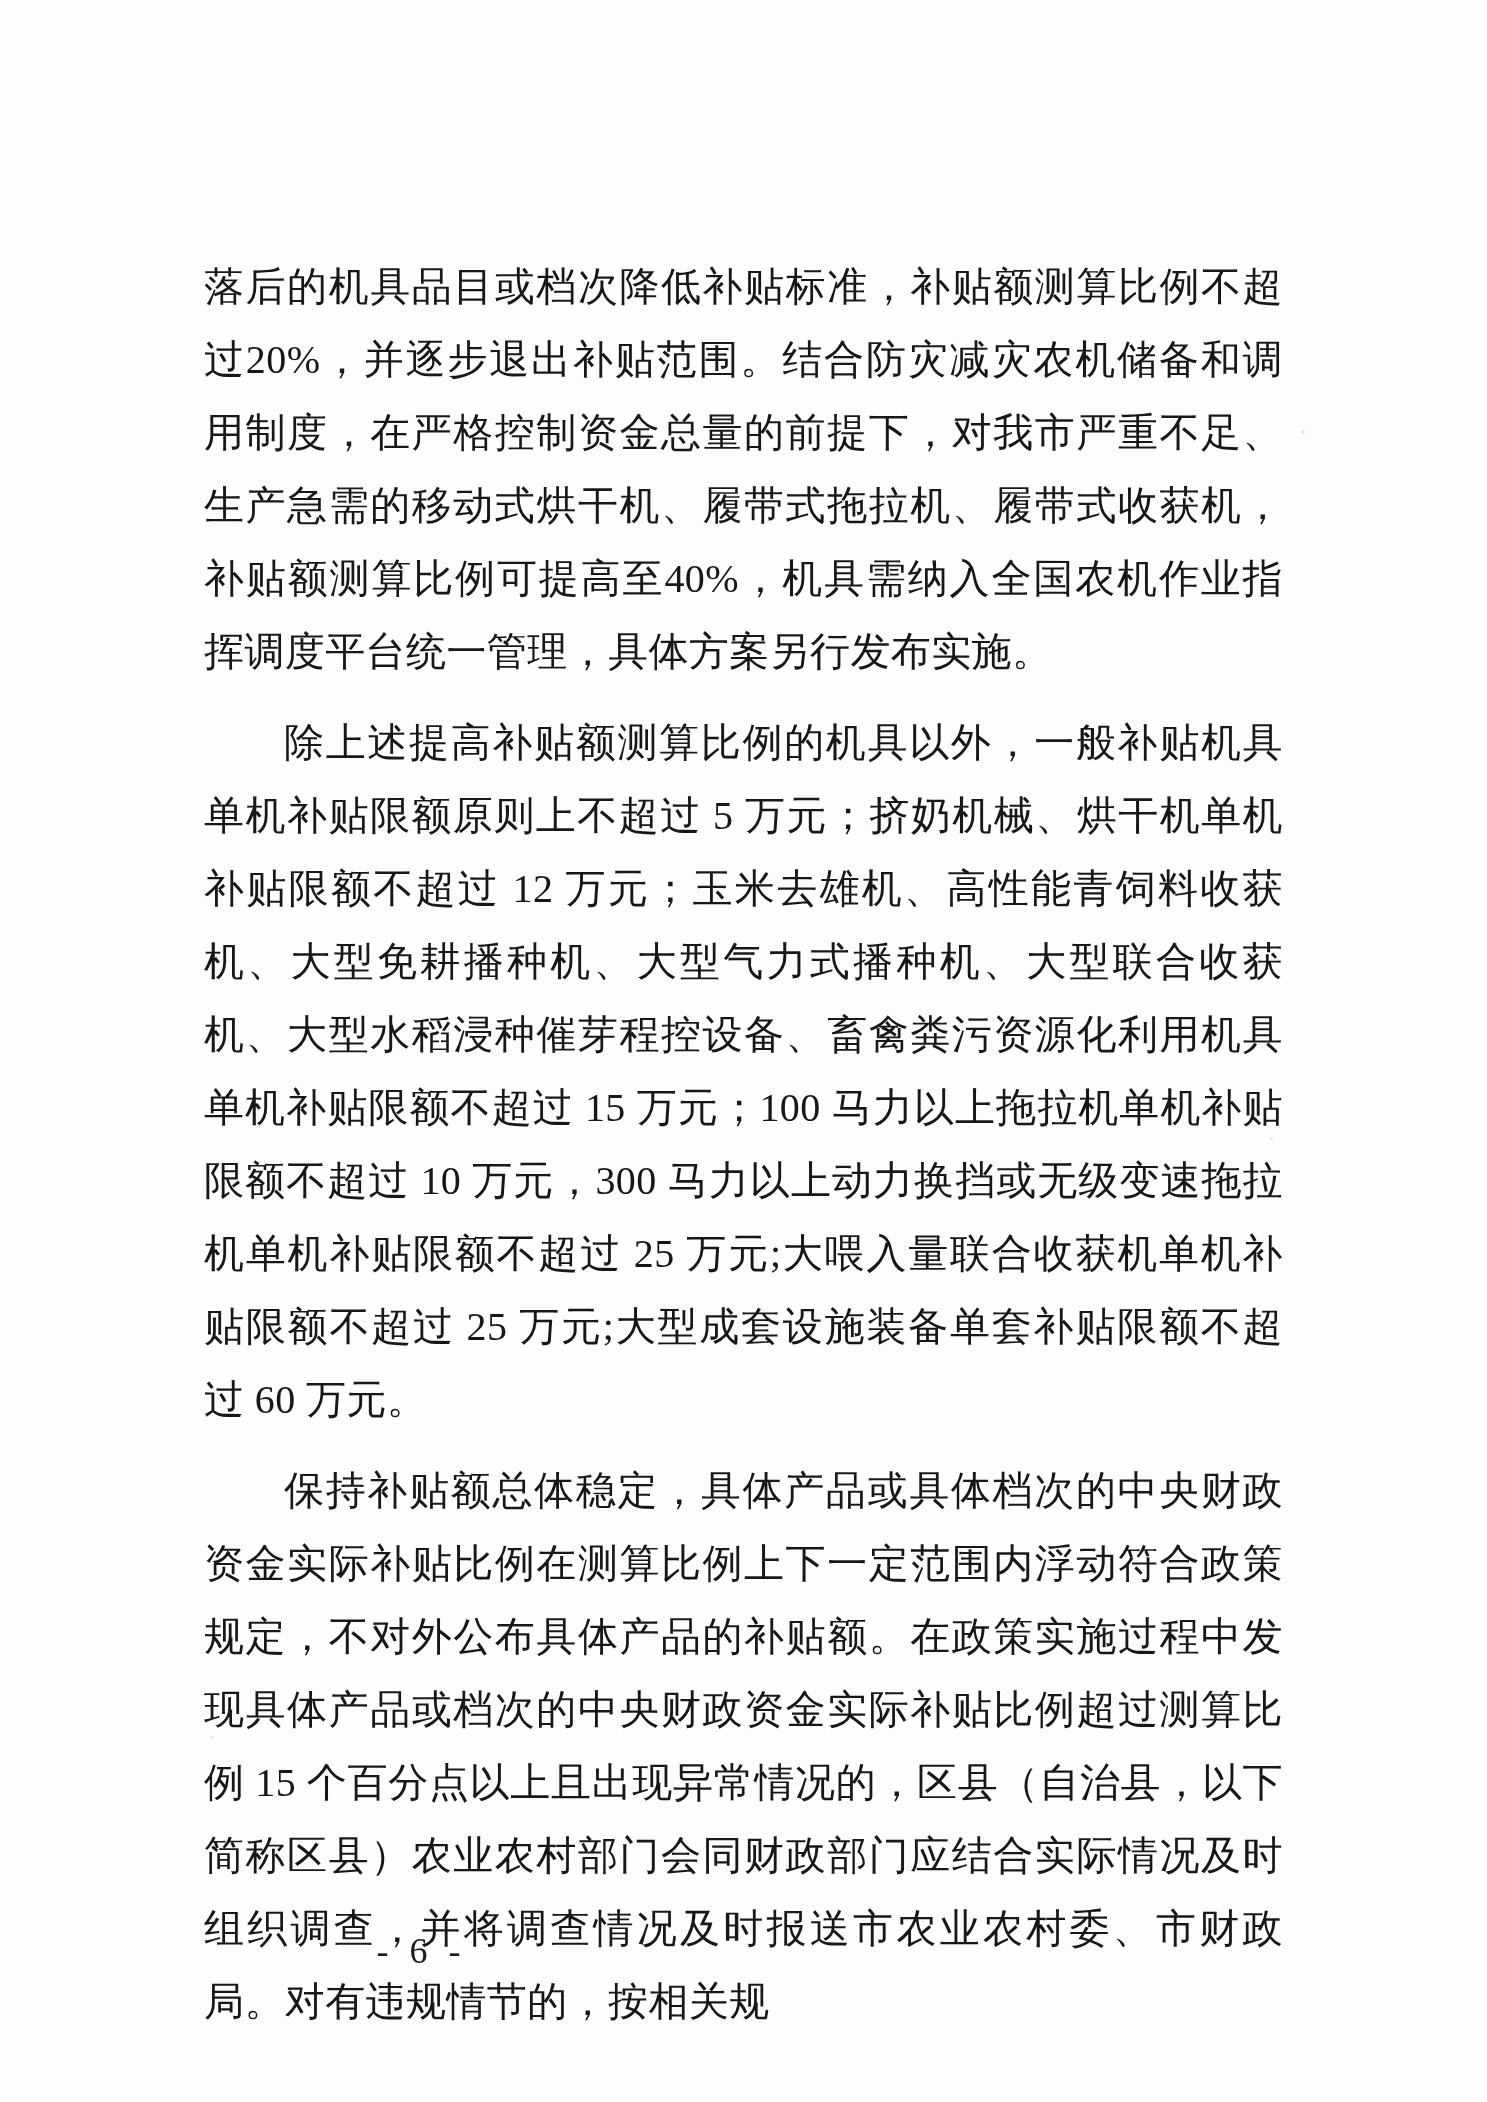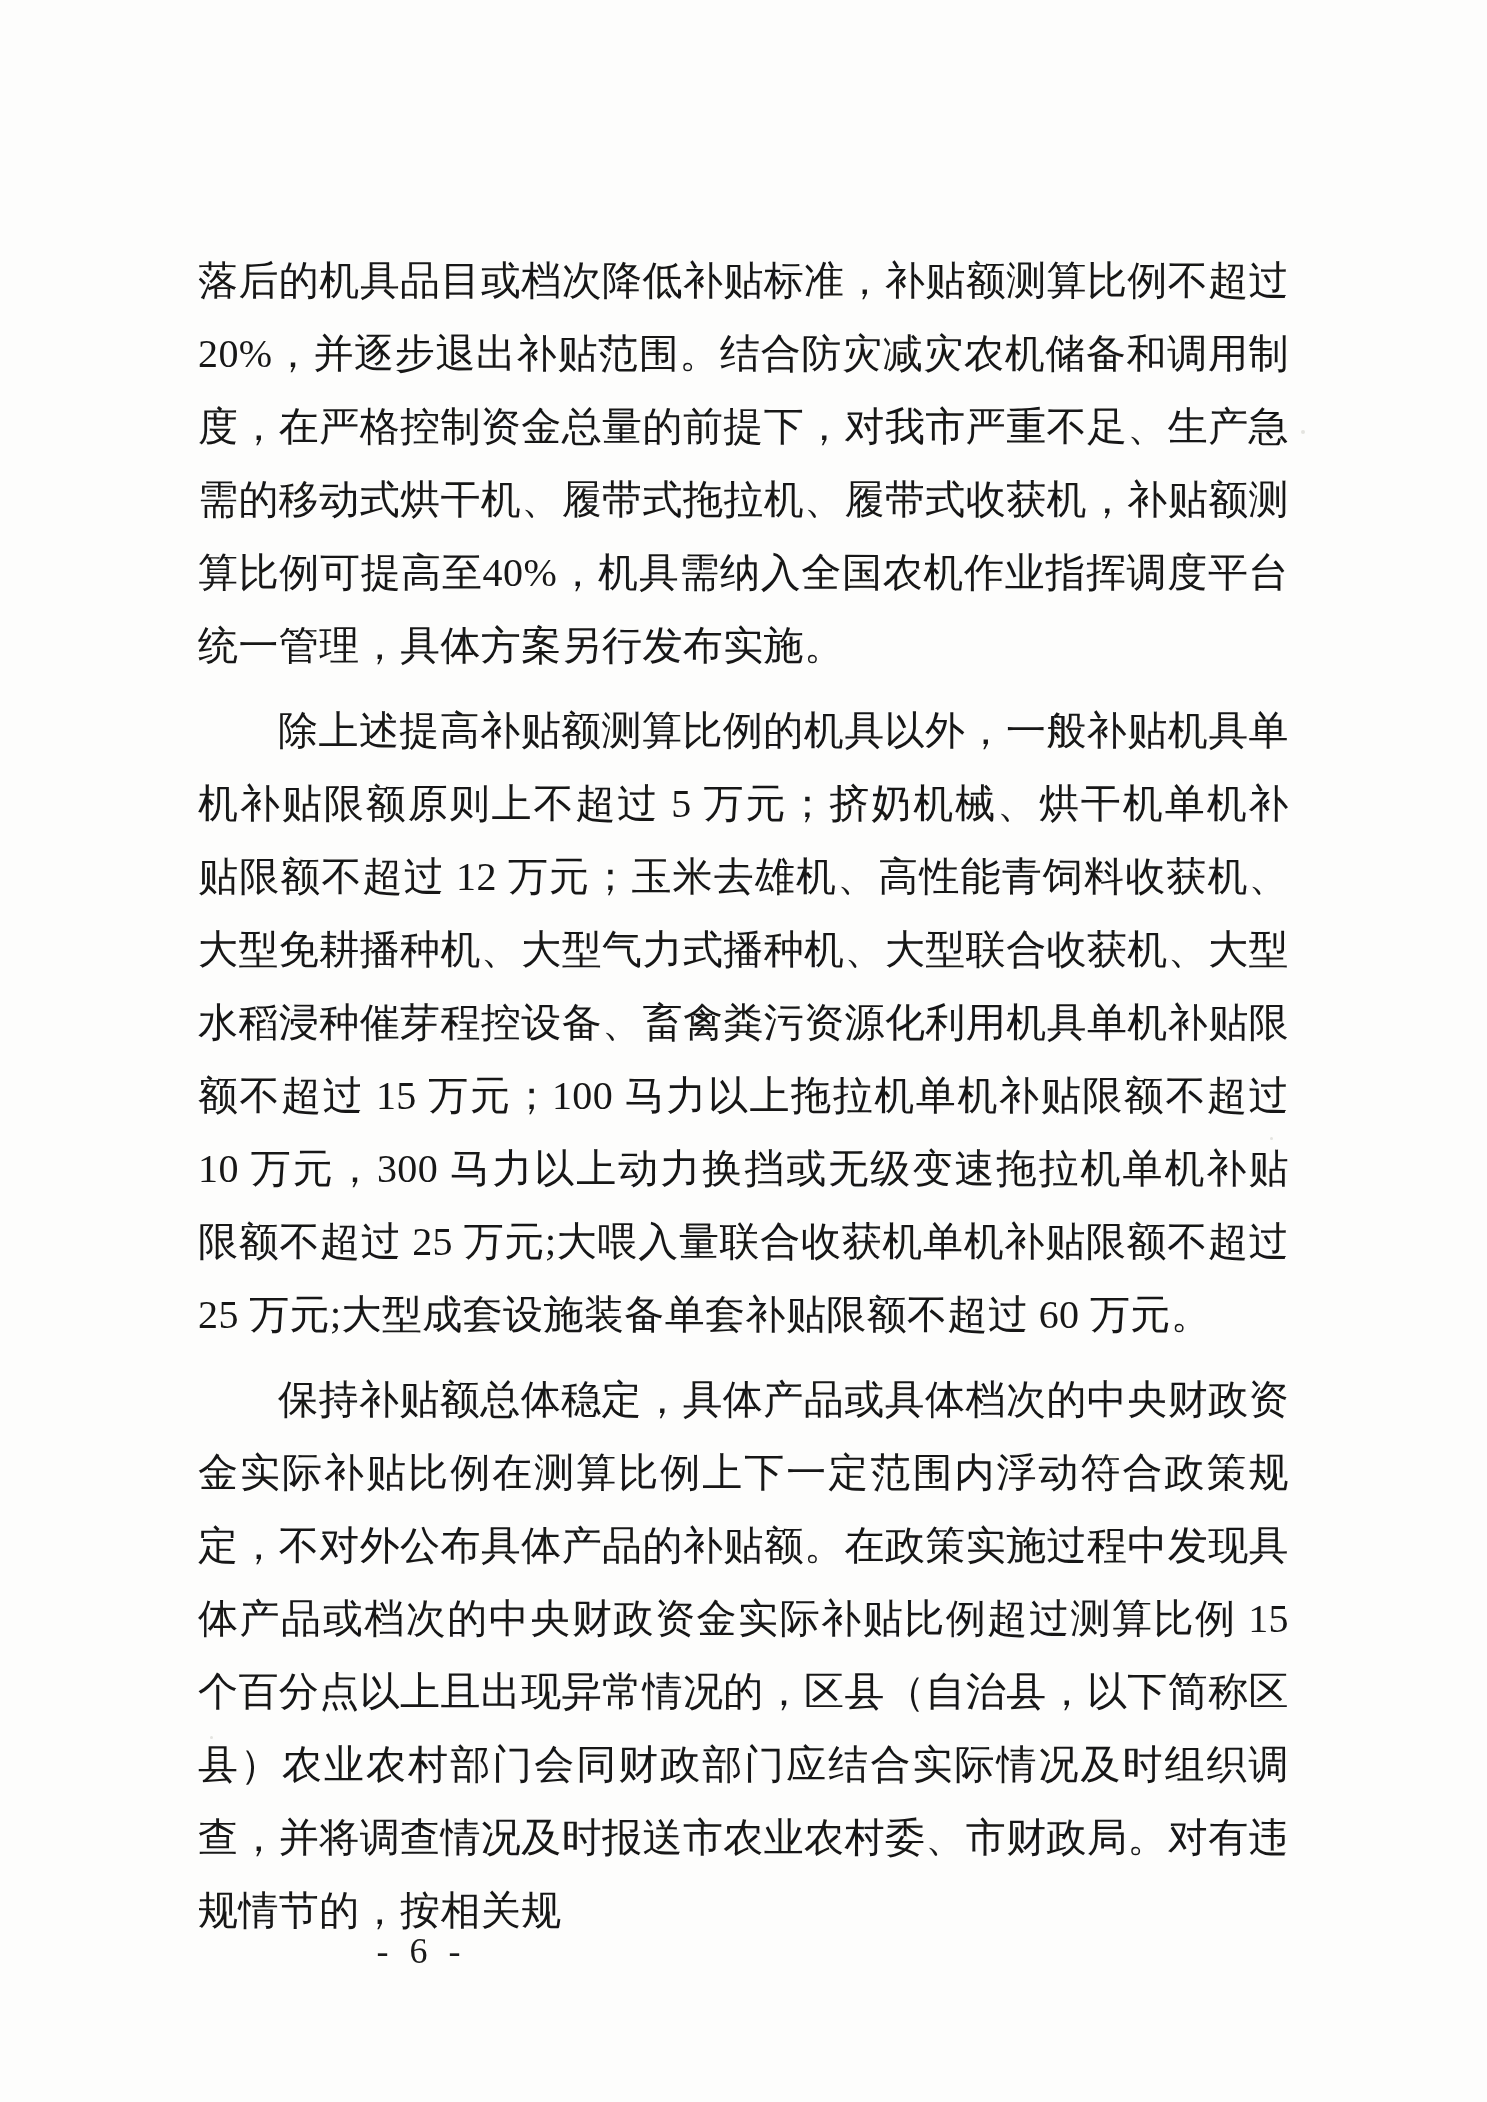--- a/index.html
+++ b/index.html
@@ -28,21 +28,21 @@
     left: 186px;
     top: 232px;
     width: 1115px;
   }
   .para {
     font-size: 40px;
     line-height: 73px;
     letter-spacing: 0.4px;
     text-align: justify;
     text-justify: inter-ideograph;
-    margin: 12px;
+    margin: 18px;
     color: #171717;
   }
   .para + .para {
     margin-top: 0px;
   }
   .indent {
     text-indent: 80px;
   }
   .page-number {
     position: absolute;

